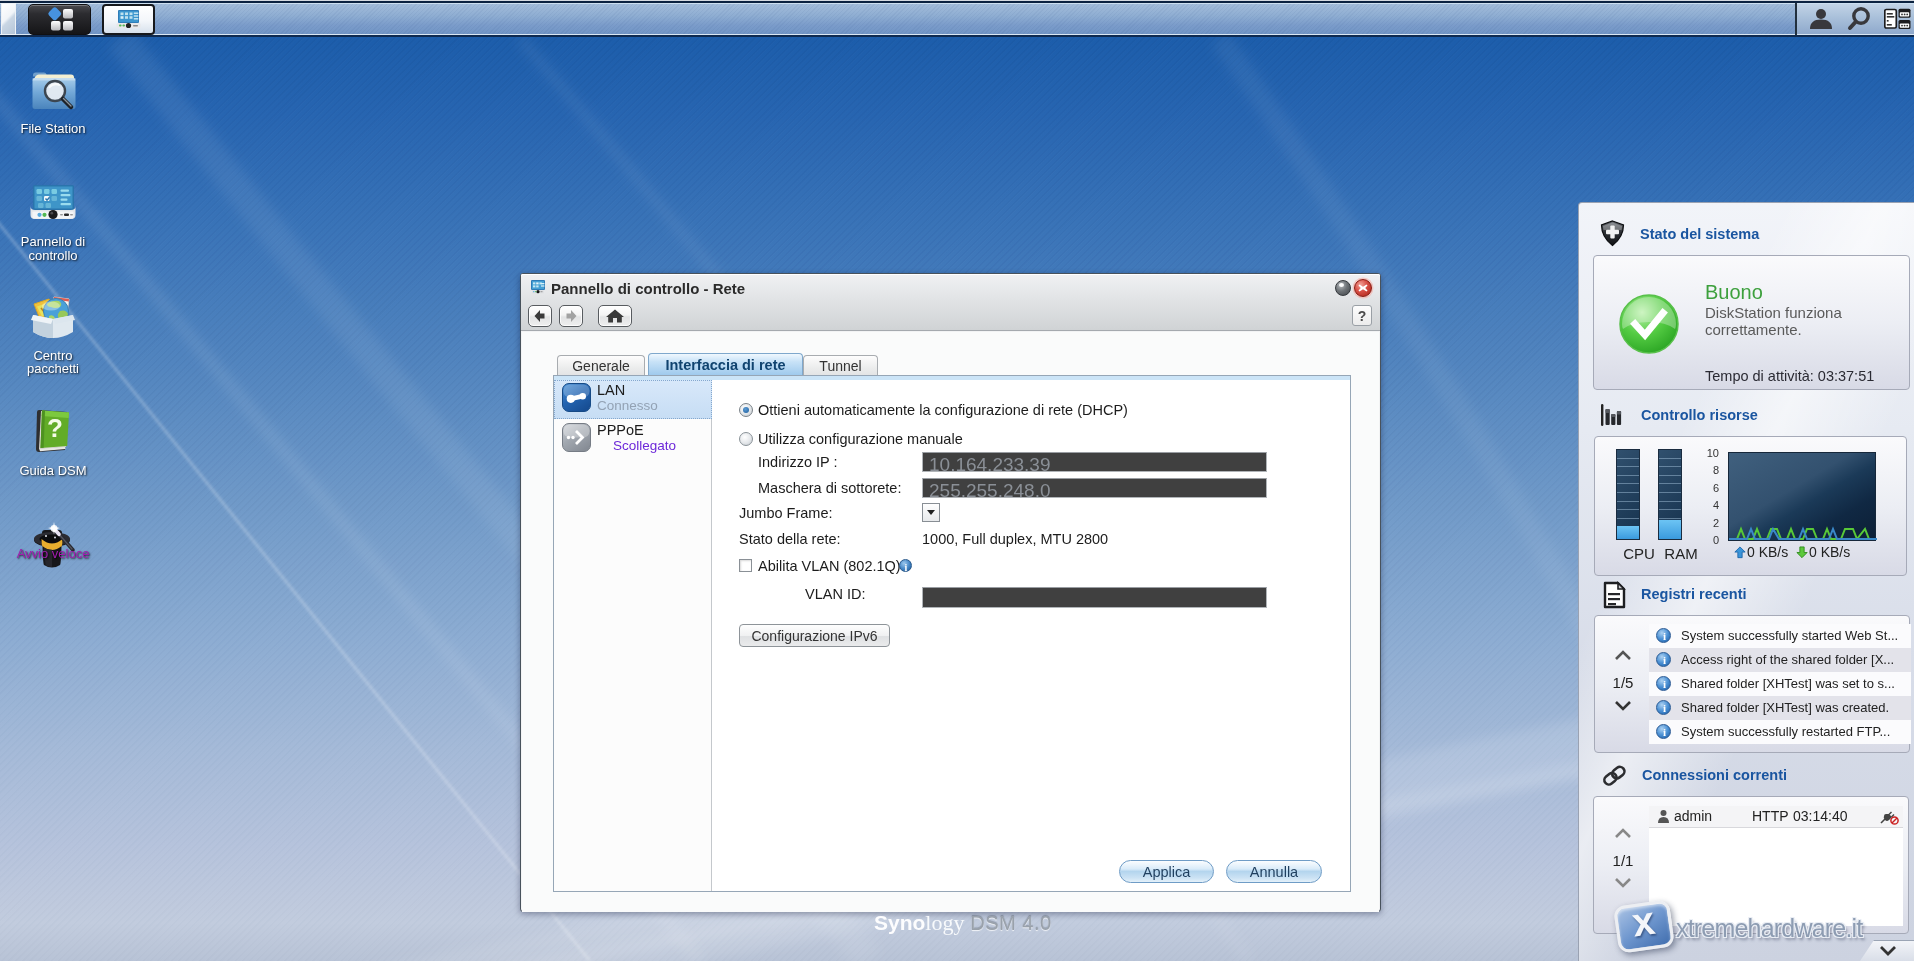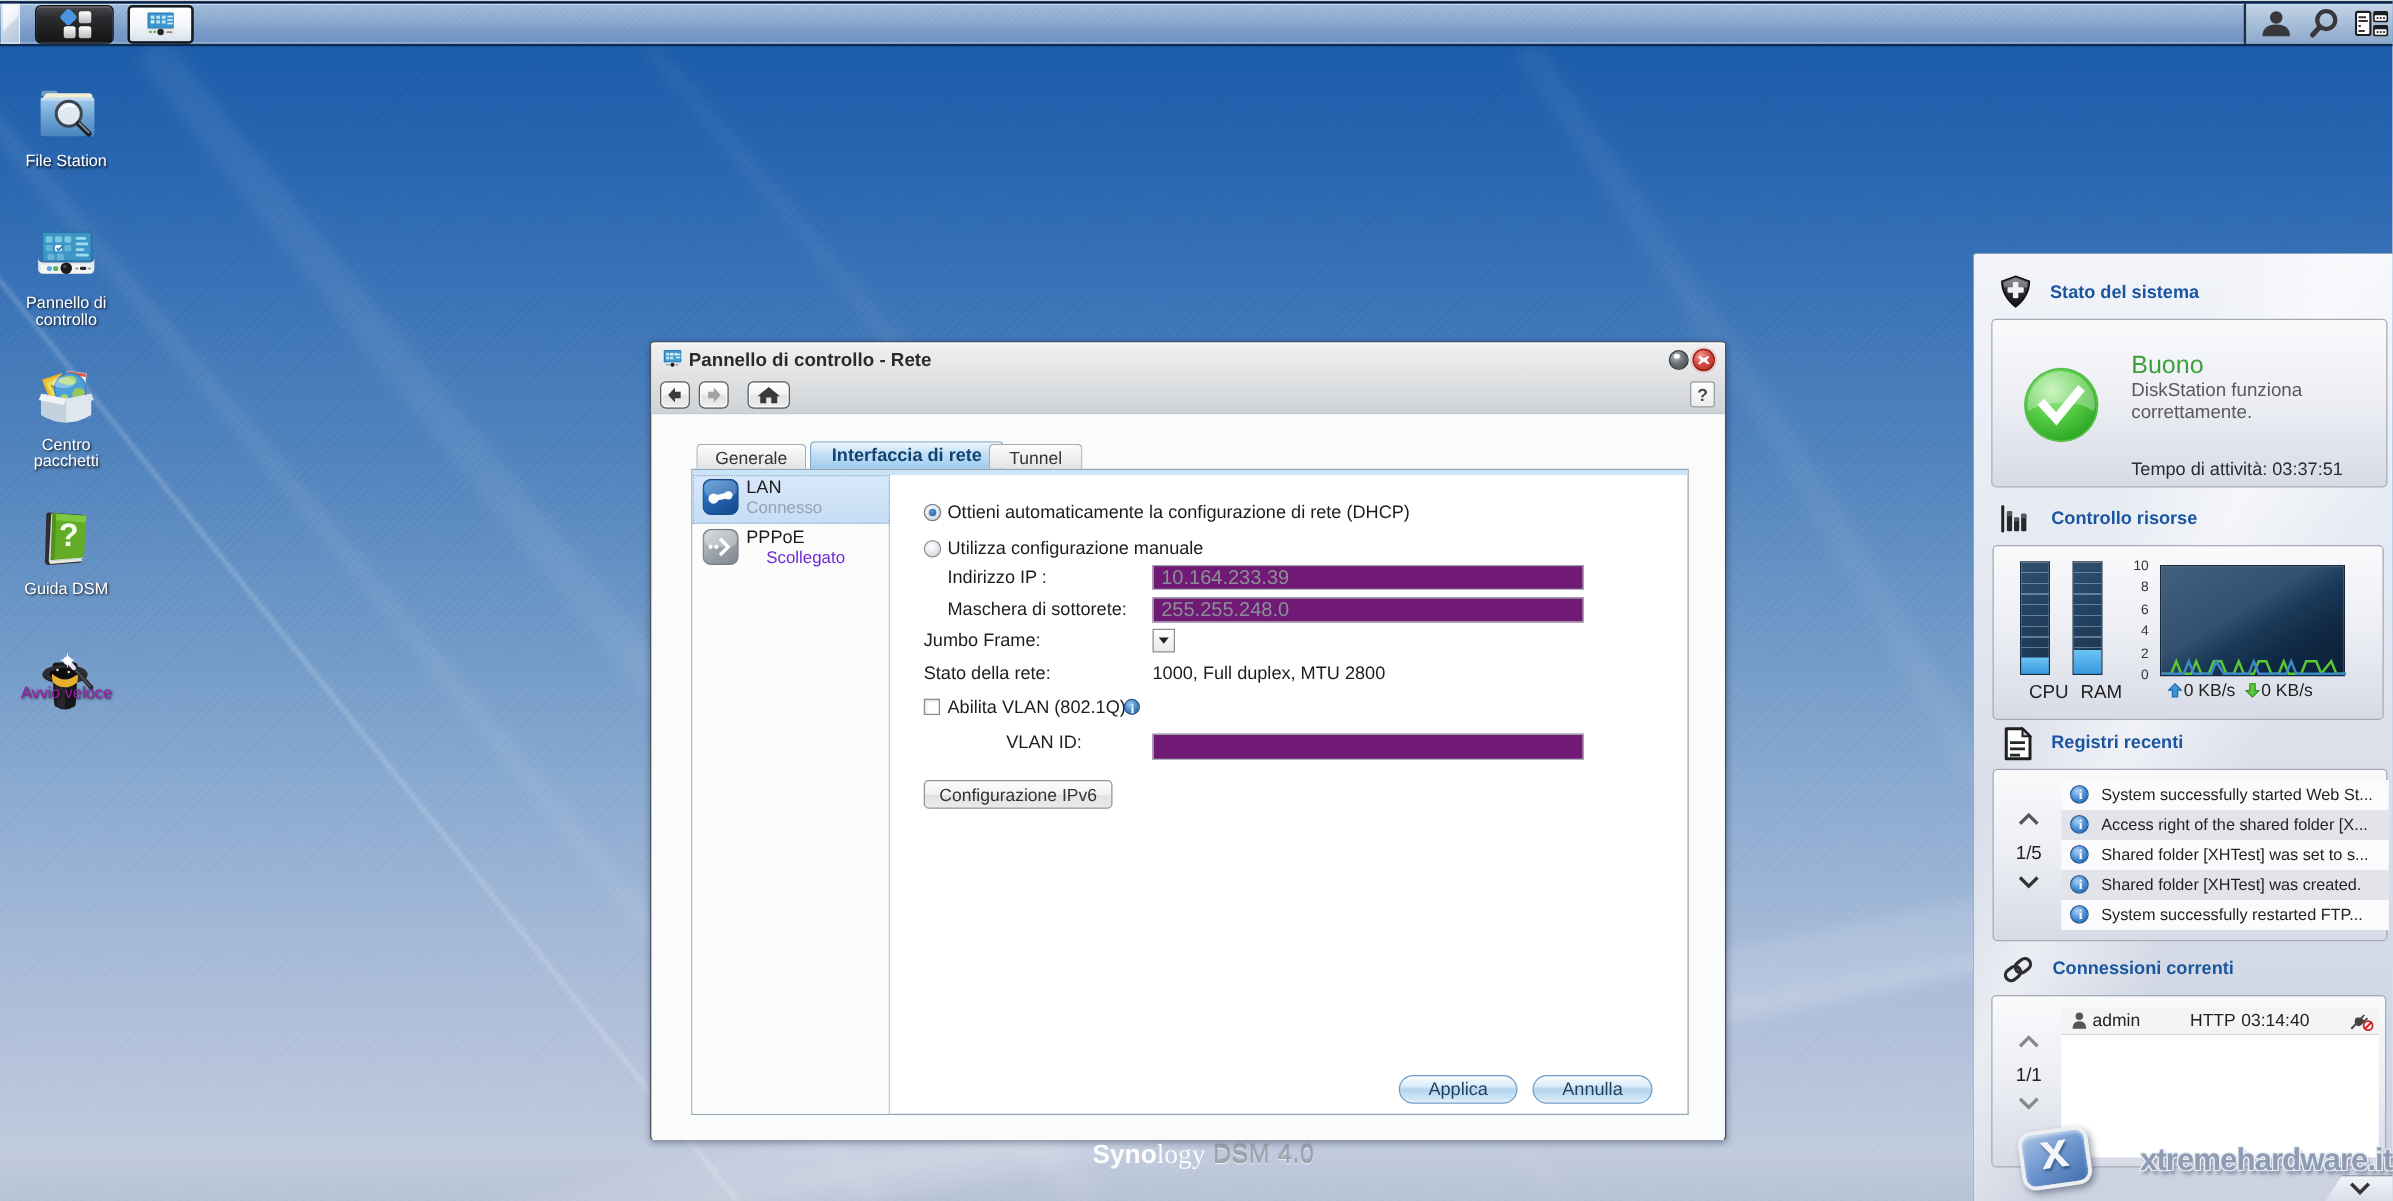--- a/index.html
+++ b/index.html
@@ -14,22 +14,22 @@
   background: repeating-linear-gradient(135deg, rgba(10,40,90,0.06) 0px, rgba(10,40,90,0.06) 1px, rgba(255,255,255,0.02) 2px, transparent 3px, transparent 5px);
   -webkit-mask-image: linear-gradient(180deg, rgba(0,0,0,0.8) 0%, rgba(0,0,0,0.65) 45%, rgba(0,0,0,0.34) 75%, rgba(0,0,0,0.28) 100%);
 }
 #topbar { position:absolute; left:0; top:0; width:1914px; height:37px; }
 .tb-btn { position:absolute; top:4px; height:31px; border-radius:5px; }
 #win { position:absolute; left:520px; top:273px; width:861px; height:639px;
   background:#f2f3f4; border:1px solid #48525c; border-radius:3px;
   box-shadow: 0 2px 6px rgba(0,10,40,0.35); }
 .toolbtn { position:absolute; border:1px solid #585c60; border-radius:5px;
   background:linear-gradient(180deg,#ffffff 0%,#f4f4f4 45%,#e2e3e4 55%,#efefef 100%); box-shadow:inset 0 0 0 1px rgba(255,255,255,0.8); }
-.input { position:absolute; background:#701a75; border:1px solid #b0b4b8; border-top-color:#999da2;
-  font-size:16px; color:#8a8f96; padding:1px 0 0 6px; }
+.input { position:absolute; background:#404040; border:1px solid #b0b4b8; border-top-color:#999da2;
+  font-size:19px; color:#8a8f96; padding:1px 0 0 6px; }
 .lbl { position:absolute; font-size:14.5px; color:#1c1c1c; white-space:nowrap; }
 #sidebar { position:absolute; left:1578px; top:202px; width:336px; height:759px;
   background:linear-gradient(180deg,#f2f4f9 0%, #e6eaf2 30%, #d8dde9 60%, #ccd2e0 100%);
   border-left:1px solid #9aa2b2; border-top:1px solid #9aa2b2; border-top-left-radius:4px; }
 .sb-head { position:absolute; font-size:14.5px; font-weight:bold; color:#1a55a0; white-space:nowrap; }
 .card { position:absolute; background:linear-gradient(180deg,#fafafc 0%,#eceef4 50%,#d8dae6 100%);
   border:1px solid #a6aab8; border-radius:4px; }
 .logrow { position:absolute; left:54px; width:262px; height:24px; font-size:13px; color:#222;
   line-height:24px; white-space:nowrap; overflow:hidden; }
 .ii { display:inline-block; width:15px; height:15px; border-radius:50%; margin:4px 10px 0 7px; vertical-align:-3px;
@@ -277,21 +277,21 @@
     <svg width="32" height="20" viewBox="0 0 32 20">
       <path d="M16 3.5 L25 11 L22.8 11 L22.8 16.5 L18 16.5 L18 12 L14 12 L14 16.5 L9.2 16.5 L9.2 11 L7 11 Z" fill="#3a3a3a"></path>
     </svg>
   </div>
   <div class="abs" style="left:831px;top:31px;width:20px;height:21px;border:1px solid #9aa0a6;border-radius:3px;background:linear-gradient(180deg,#fdfdfd,#ececec);text-align:center;font-size:14px;font-weight:bold;color:#4a4a4a;line-height:20px;">?</div>
 
   <div class="abs" style="left:1px;top:58px;width:857px;height:580px;background:#fafbfb;"></div>
 
   <div class="abs" style="left:36px;top:81px;width:88px;height:20px;background:linear-gradient(180deg,#fdfdfd 0%,#eceded 60%,#e3e4e5 100%);border:1px solid #a8acb0;border-bottom:none;border-radius:4px 4px 0 0;text-align:center;font-size:14px;color:#333;line-height:20px;">Generale</div>
   <div class="abs" style="left:127px;top:79px;width:155px;height:23px;background:linear-gradient(180deg,#f0f8fe 0%,#c8e2f7 35%,#9cc8ec 100%);border:1px solid #7fa8cc;border-bottom:none;border-radius:4px 4px 0 0;text-align:center;font-size:14.5px;font-weight:bold;color:#10436f;line-height:22px;">Interfaccia di rete</div>
-  <div class="abs" style="left:270px;top:81px;width:75px;height:20px;background:linear-gradient(180deg,#fdfdfd 0%,#eceded 60%,#e3e4e5 100%);border:1px solid #a8acb0;border-bottom:none;border-radius:4px 4px 0 0;text-align:center;font-size:14px;color:#333;line-height:20px;">Tunnel</div>
+  <div class="abs" style="left:282px;top:81px;width:75px;height:20px;background:linear-gradient(180deg,#fdfdfd 0%,#eceded 60%,#e3e4e5 100%);border:1px solid #a8acb0;border-bottom:none;border-radius:4px 4px 0 0;text-align:center;font-size:14px;color:#333;line-height:20px;">Tunnel</div>
 
   <div class="abs" style="left:32px;top:101px;width:798px;height:517px;background:#fff;border:1px solid #96a6b6;"></div>
   <div class="abs" style="left:33px;top:102px;width:796px;height:4px;background:#cbe4f7;"></div>
 
   <div class="abs" style="left:33px;top:106px;width:158px;height:511px;background:#fcfcfc;border-right:1px solid #c4c8cc;"></div>
   <div class="abs" style="left:33px;top:106px;width:158px;height:39px;background:linear-gradient(180deg,#d8e8fa 0%,#c6ddf4 100%);outline:1px dotted #85a8ce;outline-offset:-1px;"></div>
   <svg class="abs" style="left:41px;top:109px;" width="29" height="29" viewBox="0 0 29 29">
     <defs>
         <linearGradient id="lanbg" x1="0" y1="0" x2="0.7" y2="1">
       <stop offset="0" stop-color="#4e94d8"></stop>
@@ -499,14 +499,14 @@
   </div>
 
   <div class="abs" style="left:1860px;top:940px;width:54px;height:21px;background:linear-gradient(180deg,#f2f4f8,#d9dee8);border-top:1px solid #9aa4b4;clip-path:polygon(14px 0%, 100% 0%, 100% 100%, 0% 100%);"></div>
   <svg class="abs" style="left:1878px;top:944px;" width="20" height="13" viewBox="0 0 20 13">
       <path d="M3 3 L10 10 L17 3" stroke="#333" stroke-width="2.8" fill="none"></path>
     </svg>
 
   <div class="abs" style="left:1616px;top:903px;width:56px;height:47px;transform:rotate(-8deg);border-radius:11px;background:linear-gradient(150deg,#a9c2e4 0%,#6e96ce 50%,#416eae 100%);border:3px solid #eceef2;box-shadow:2px 3px 6px rgba(20,30,60,0.45), inset 0 2px 3px rgba(255,255,255,0.5);">
     <div style="position:absolute;left:0;top:-7px;width:100%;text-align:center;font-size:40px;font-weight:bold;color:#f4f6fa;text-shadow:1px 2px 2px rgba(20,40,80,0.5);">x</div>
   </div>
-  <div class="abs" style="left:1676px;top:914px;font-size:25px;font-weight:bold;letter-spacing:-0.8px;color:#8d9cb2;text-shadow:-1px -1px 0 #e9edf4, 1px -1px 0 #e9edf4, -1px 1px 0 #e9edf4, 1px 1px 0 #e9edf4, 2px 3px 3px rgba(30,40,70,0.45);white-space:nowrap;padding-left:36px;">xtremehardware.it</div>
+  <div class="abs" style="left:1676px;top:914px;font-size:25px;font-weight:normal;letter-spacing:-0.8px;color:#8d9cb2;text-shadow:-1px -1px 0 #e9edf4, 1px -1px 0 #e9edf4, -1px 1px 0 #e9edf4, 1px 1px 0 #e9edf4, 2px 3px 3px rgba(30,40,70,0.45);white-space:nowrap;">xtremehardware.it</div>
 </div>
 
 </body></html>

